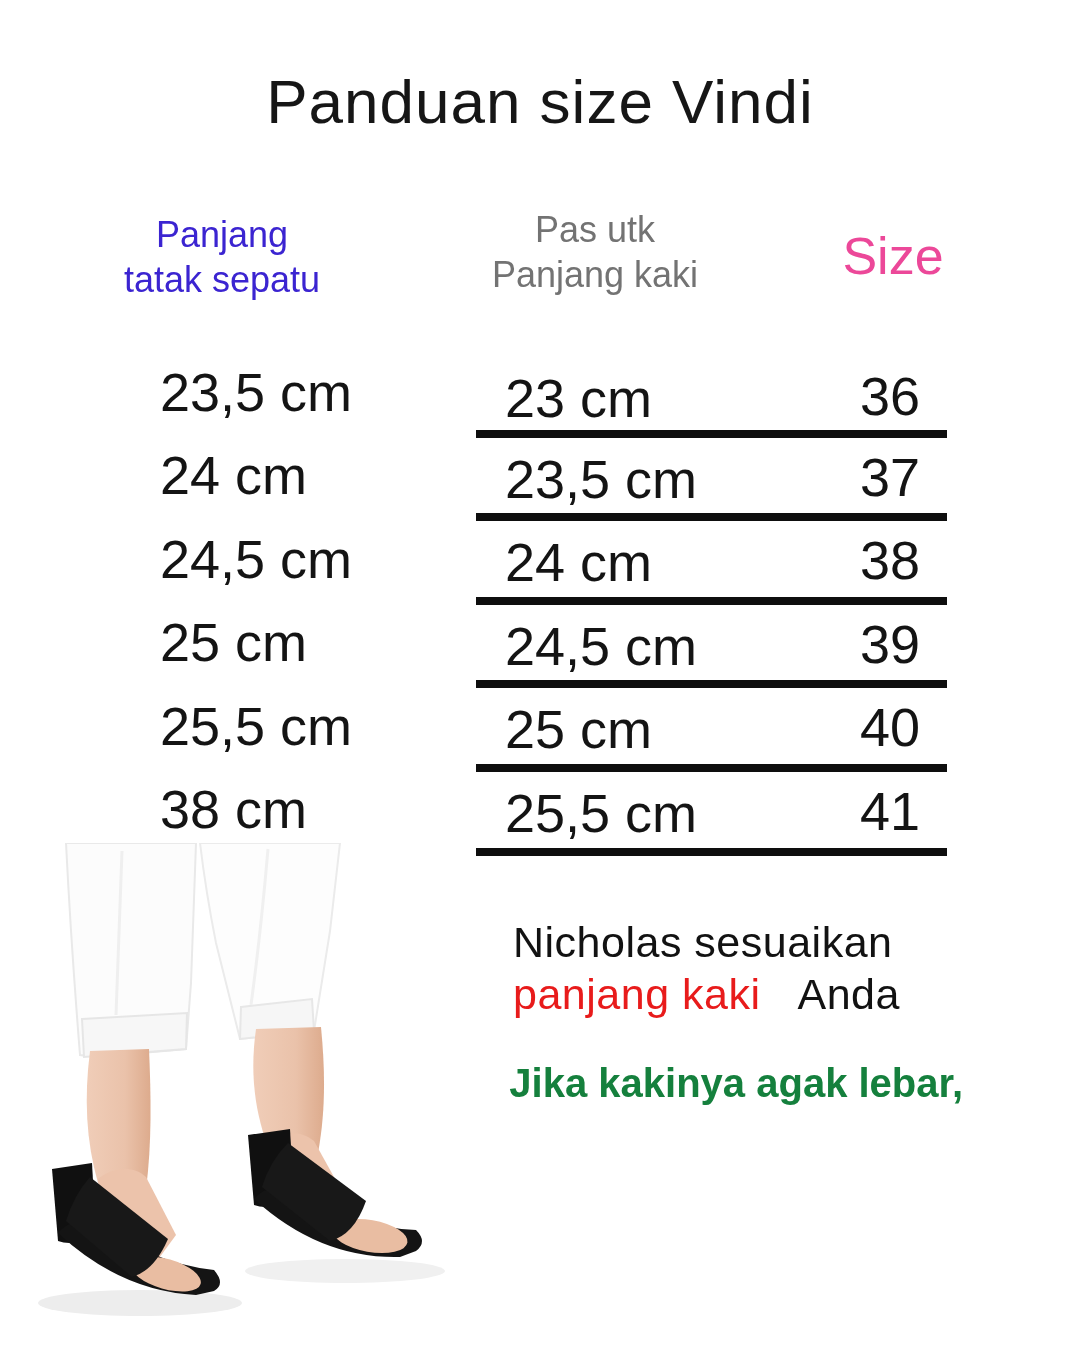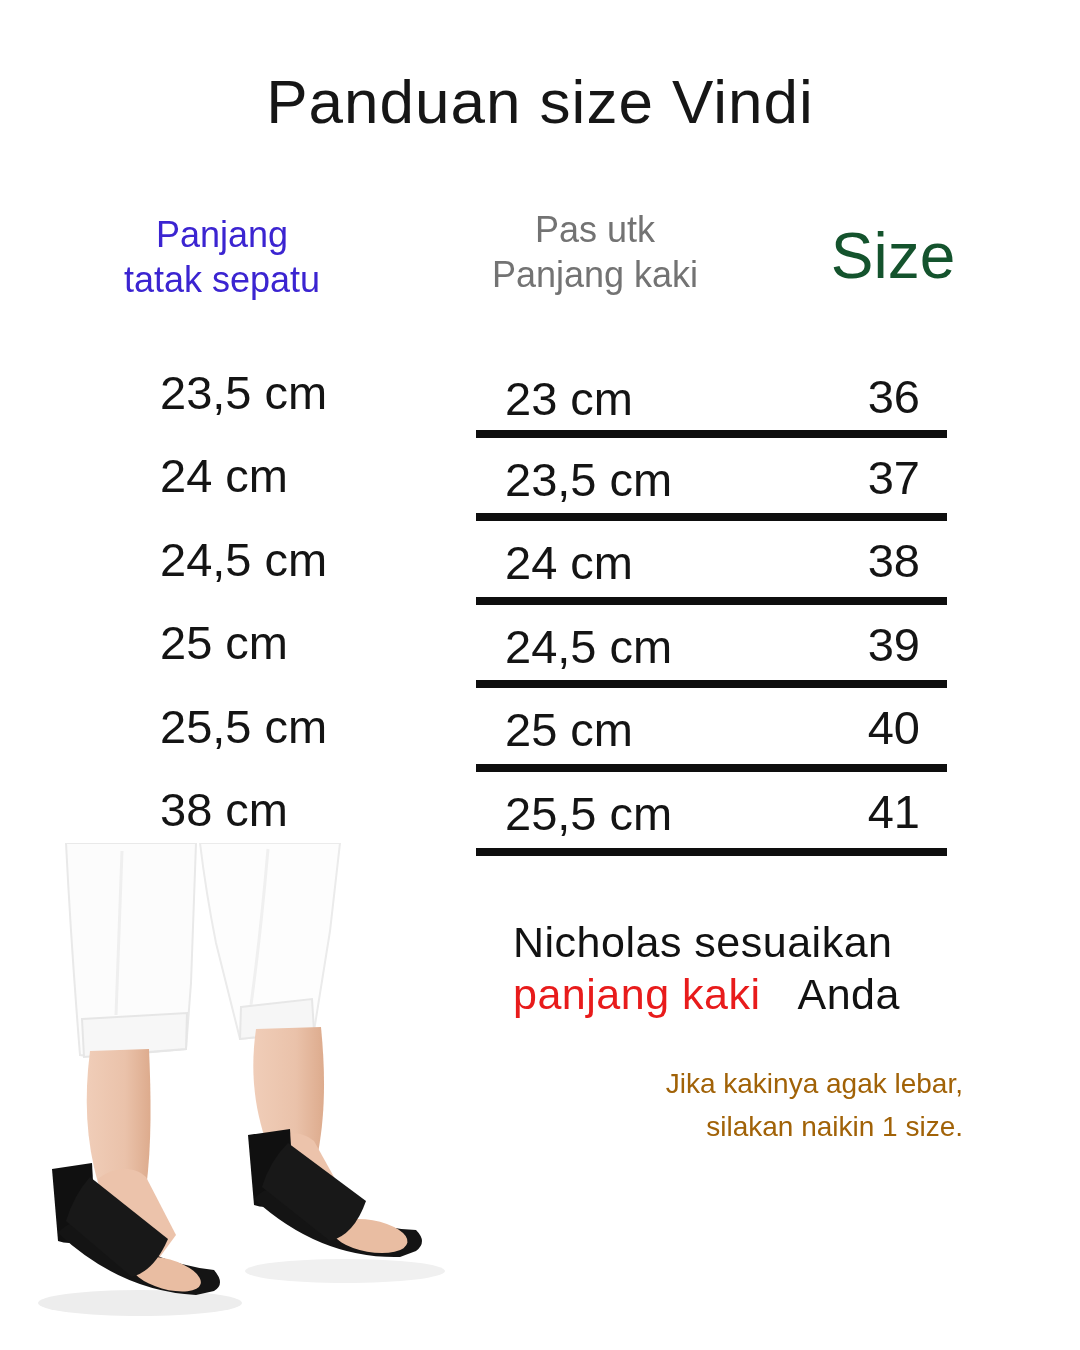--- a/index.html
+++ b/index.html
@@ -8,31 +8,31 @@
     overflow:hidden;font-family:"Liberation Sans",sans-serif;color:#141414;
   }
   .abs{position:absolute;}
   .title{
     left:0;right:0;top:66px;text-align:center;
     font-size:62px;font-weight:500;letter-spacing:1px;color:#161616;
   }
   .col-header{white-space:pre-line;text-align:center;font-size:36px;line-height:45px;}
   .hdr1{left:47px;width:350px;top:212px;color:#3b24d1;}
   .hdr2{left:420px;width:350px;top:207px;color:#737373;}
-  .hdr3{left:818px;width:150px;top:228px;font-size:64px;line-height:56px;color:#14532d;}
-  .row-cell{font-size:47px;line-height:41px;color:#141414;}
+  .hdr3{left:818px;width:150px;top:228px;font-size:52px;line-height:56px;color:#ec4899;}
+  .row-cell{font-size:54px;line-height:41px;color:#141414;}
   .cell-insole{left:160px;}
   .cell-foot{left:505px;}
   .cell-size{left:760px;width:160px;text-align:right;}
   .divider{left:476px;width:471px;height:8px;background:#0e0e0e;}
   .note{left:513px;top:916px;font-size:43px;line-height:52px;letter-spacing:0.5px;color:#121212;}
   .note .red{color:#e81b1b;}
   .note .coral{color:#f2574e;}
   .note .gap{display:inline-block;width:37px;}
-  .tip{left:470px;width:493px;top:1062px;font-size:28px;line-height:43px;text-align:right;color:#a16207;}
+  .tip{left:470px;width:493px;top:1062px;font-size:40px;line-height:43px;text-align:right;color:#15803d;font-weight:bold;}
   .logo{
     left:628px;top:1175px;width:215px;height:112px;background:#0a0a0a;
     display:flex;flex-direction:column;align-items:center;justify-content:flex-end;
     box-shadow:0 0 0 1px #1a1a1a;
   }
   .logo svg{position:absolute;top:8px;left:50%;transform:translateX(-50%);}
   .brand-name{
     color:#c9a063;font-size:15px;letter-spacing:4px;margin-bottom:11px;white-space:nowrap;
   }
   .photo{left:0;top:843px;width:470px;height:507px;}
@@ -82,21 +82,20 @@
     <div class="abs divider" style="top:848px"></div>
   </div>
 
   <div class="abs note">
     <div><span>Nicholas sesuaikan</span></div>
     <div><span class="red">panjang kaki</span><span class="gap"></span><span>Anda</span></div>
   </div>
 
   <div class="abs tip">
     <div>Jika kakinya agak lebar,</div>
-    <div>silakan naikin 1 size.</div>
   </div>
 
 
   <svg class="abs photo" viewBox="0 0 470 507">
     <defs>
       <linearGradient id="sk" x1="0" y1="0" x2="1" y2="0">
         <stop offset="0" stop-color="#f0cdb8"></stop>
           <stop offset="0.6" stop-color="#eac2aa"></stop>
           <stop offset="1" stop-color="#ddab8d"></stop>
       </linearGradient>

